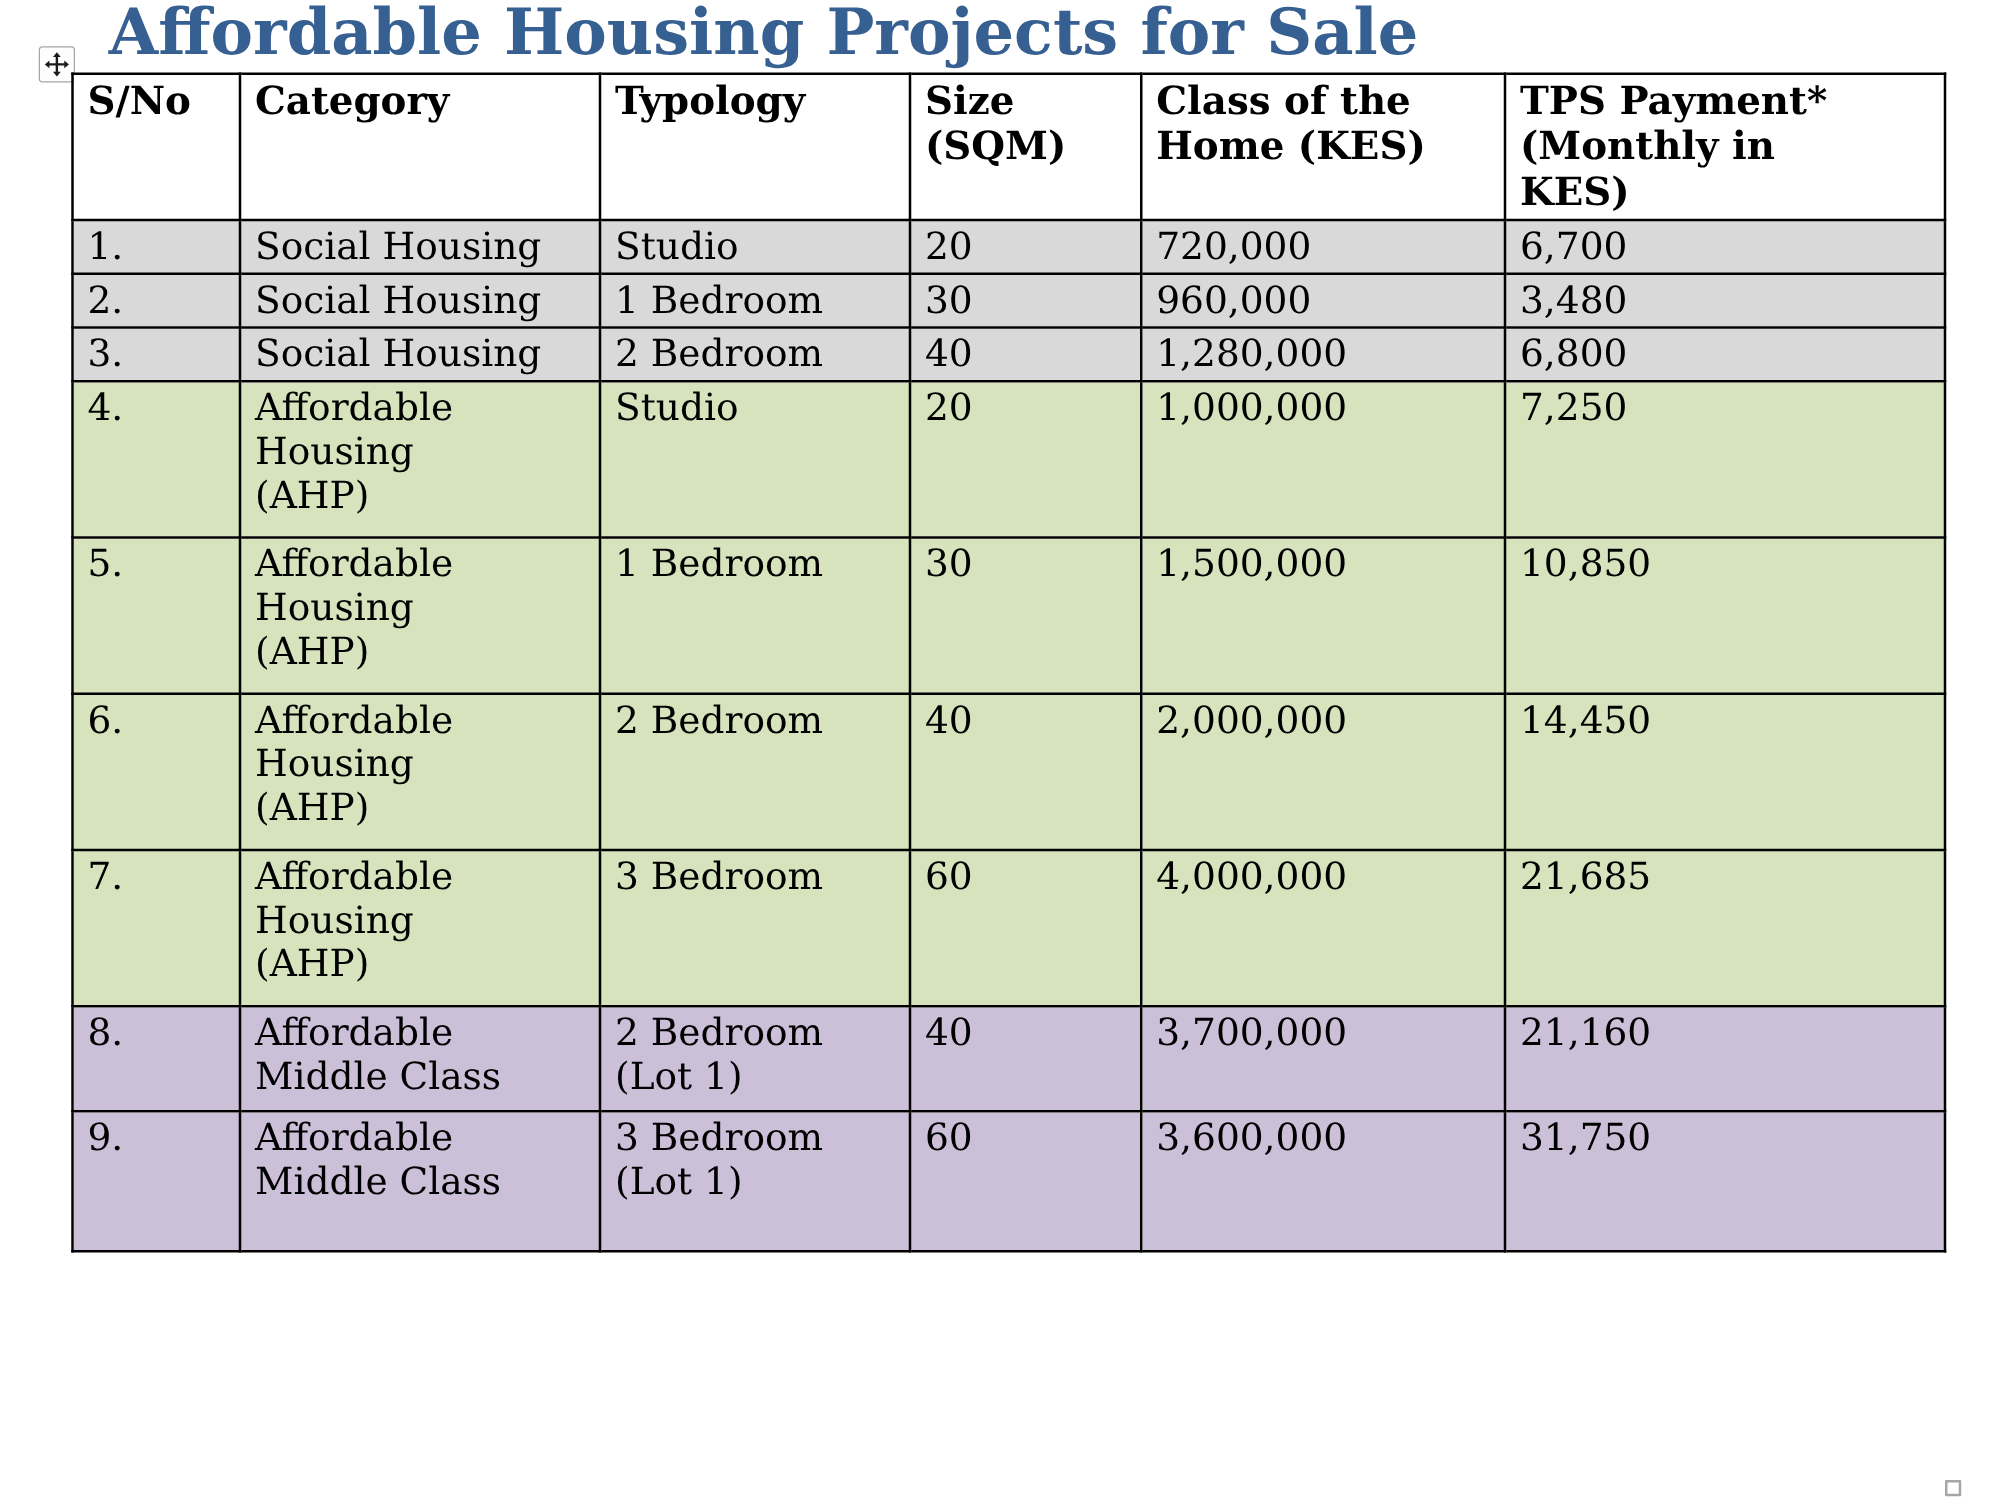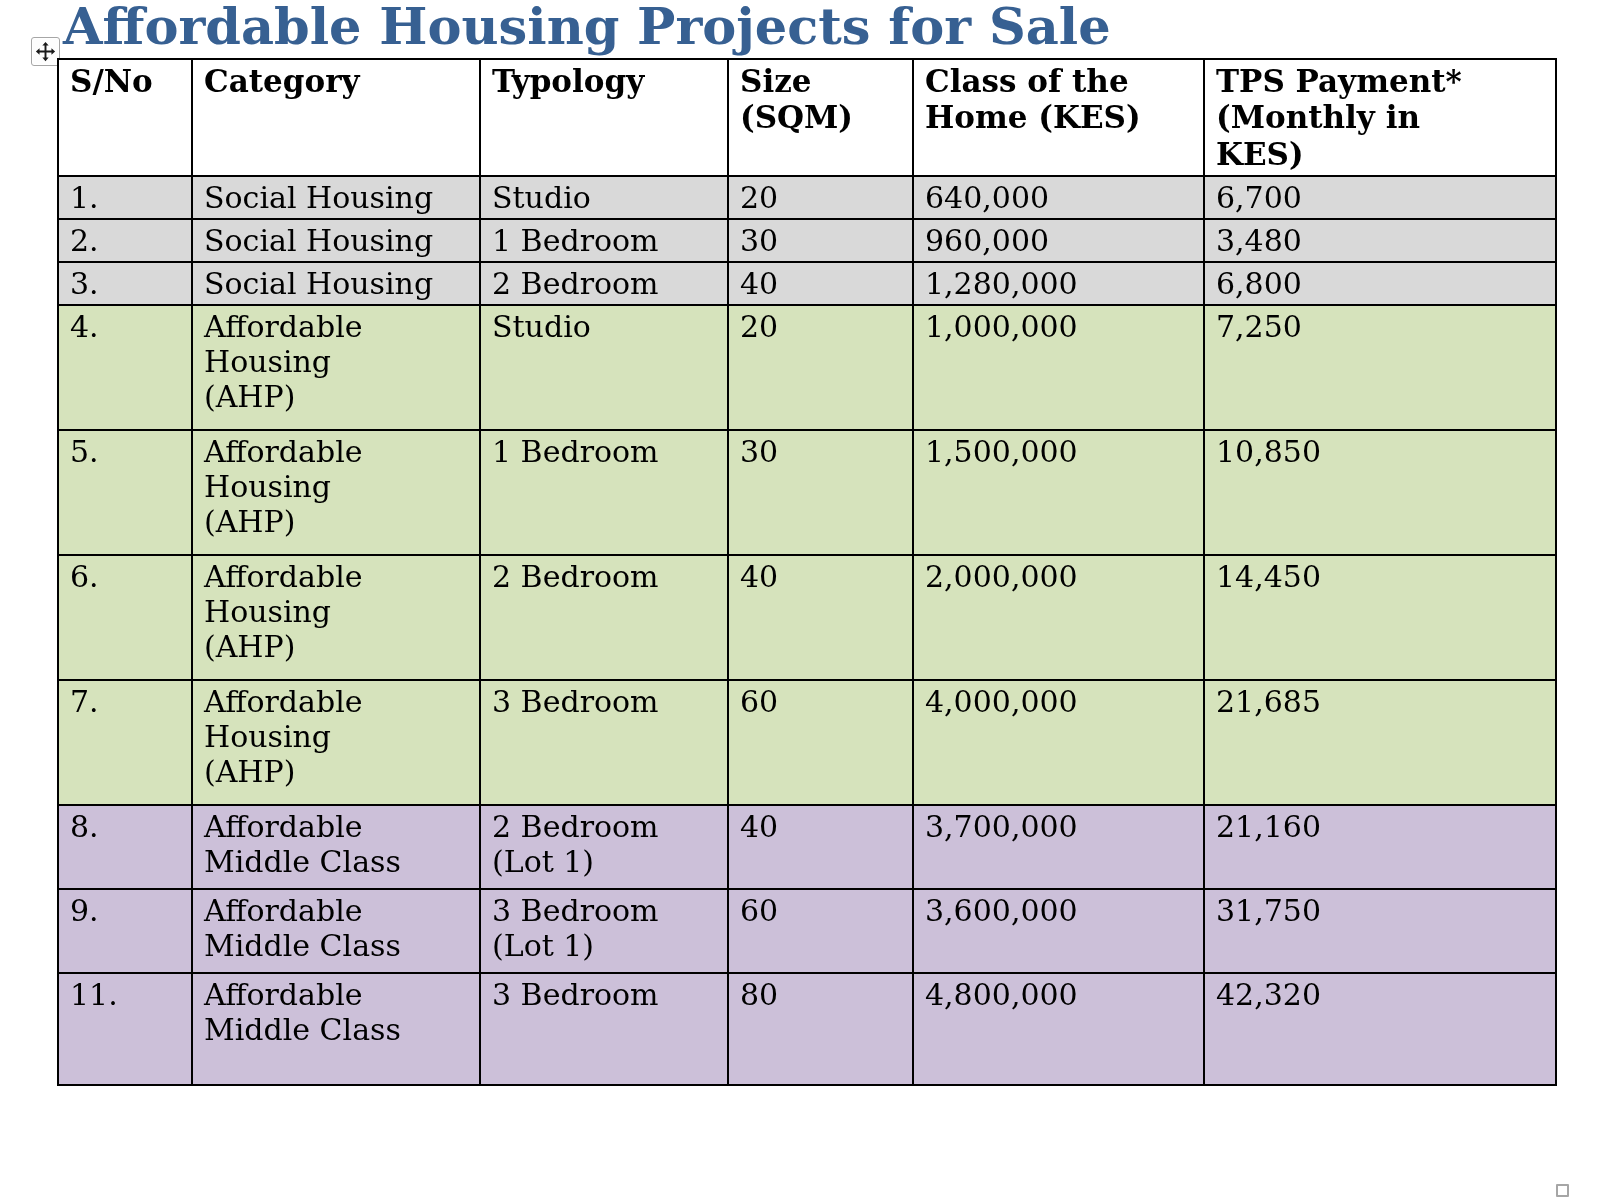--- a/index.html
+++ b/index.html
@@ -7,21 +7,21 @@
   .page {
     position: relative;
     width: 1600px;
     height: 1203px;
     background: #ffffff;
     font-family: "DejaVu Serif", "Liberation Serif", serif;
     overflow: hidden;
   }
   .doc-title {
     position: absolute;
-    left: 63px;
+    left: 87px;
     top: 0px;
     font-size: 51px;
     font-weight: bold;
     line-height: 1.05;
     color: var(--title-blue, #376092);
     white-space: nowrap;
   }
   .move-handle {
     position: absolute;
     left: 31px;
@@ -127,21 +127,21 @@
 (Monthly in
 KES)</th>
       </tr>
     </thead>
     <tbody>
         <tr class="row-social">
           <td class="cell-sno">1.</td>
           <td class="cell-category">Social Housing</td>
           <td class="cell-typology">Studio</td>
           <td class="cell-size">20</td>
-          <td class="cell-cost">640,000</td>
+          <td class="cell-cost">720,000</td>
           <td class="cell-tps">6,700</td>
         </tr>
         <tr class="row-social">
           <td class="cell-sno">2.</td>
           <td class="cell-category">Social Housing</td>
           <td class="cell-typology">1 Bedroom</td>
           <td class="cell-size">30</td>
           <td class="cell-cost">960,000</td>
           <td class="cell-tps">3,480</td>
         </tr>
@@ -206,29 +206,20 @@
         <tr class="row-middle">
           <td class="cell-sno">9.</td>
           <td class="cell-category">Affordable
 Middle Class</td>
           <td class="cell-typology">3 Bedroom
 (Lot 1)</td>
           <td class="cell-size">60</td>
           <td class="cell-cost">3,600,000</td>
           <td class="cell-tps">31,750</td>
         </tr>
-        <tr class="row-middle">
-          <td class="cell-sno">11.</td>
-          <td class="cell-category">Affordable
-Middle Class</td>
-          <td class="cell-typology">3 Bedroom</td>
-          <td class="cell-size">80</td>
-          <td class="cell-cost">4,800,000</td>
-          <td class="cell-tps">42,320</td>
-        </tr>
       </tbody>
   </table>
 
   <div class="resize-handle">
     <span></span>
   </div>
 
 </div>
 
 </body></html>

